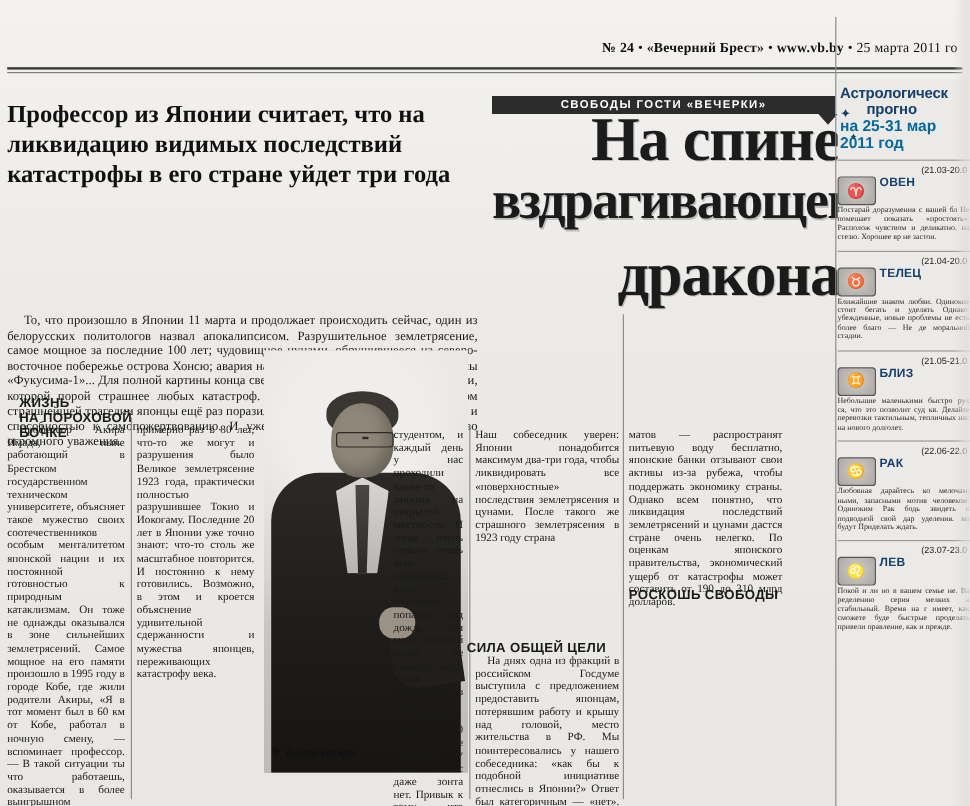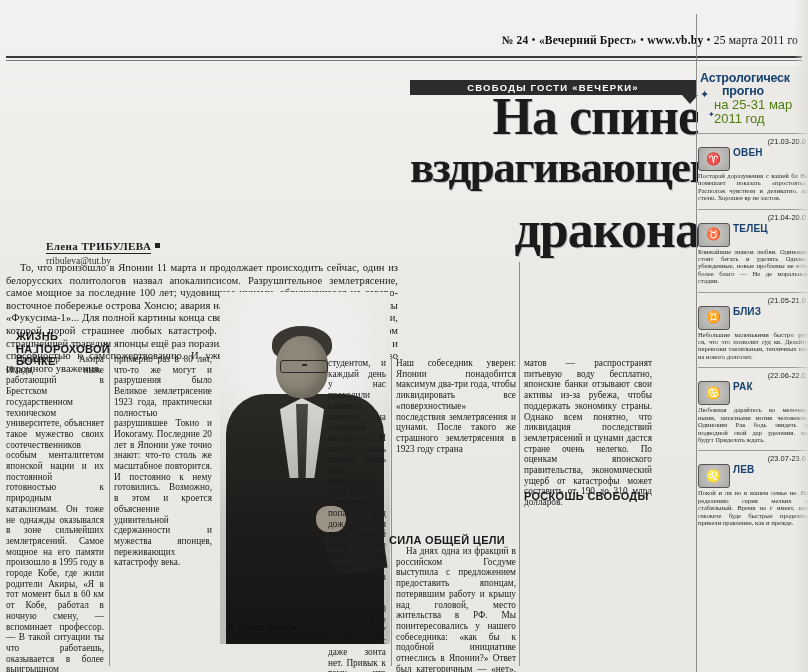--- a/index.html
+++ b/index.html
@@ -159,22 +159,22 @@
   
   .rail{
     position:absolute;right:0;top:66px;width:110px;bottom:0;
     background:#eceae6;
   }
   .rail-title{
     font-family:Liberation Sans, sans-serif;font-weight:bold;color:#16406e;
     font-size:12.5px;line-height:13px;padding:6px 0 0 2px;letter-spacing:-.2px;
   }
   .rail-sub{
-    font-family:"Liberation Sans",sans-serif;font-weight:normal;font-size:13px;
-    color:#4d7c0f;line-height:14px;padding-left:16px;
+    font-family:"Liberation Sans",sans-serif;font-weight:bold;font-size:13px;
+    color:#0369a1;line-height:14px;padding-left:2px;
   }
   .star{position:absolute;color:#16406e;font-size:11px;}
   .sign{
     position:relative;margin:7px 0 0 0;border-top:1px solid #9a9a9a;padding-top:3px;
   }
   .sign .dates{
     font-size:7.5px;text-align:right;font-family:"Liberation Sans",sans-serif;
     color:#222;padding-right:2px;
   }
   .sign .row{display:flex;align-items:flex-start;gap:3px;margin-top:1px;}
@@ -213,25 +213,22 @@
     <span> • </span>
     <span class="bold">www.vb.by</span>
     <span> • </span>
     <span>25 марта 2011 го</span>
   </div>
   <div class="rule-top"></div>
   <div class="rule-top2"></div>
 
   <div class="content">
 
-
-    <div class="byline">
-      <div class="name">Елена ТРИБУЛЕВА</div><span class="sq"></span>
-      <div class="mail">rribuleva@tut.by</div>
-    </div>
+    <div class="deck">Профессор из Японии считает, что на ликвидацию видимых последствий катастрофы в его стране уйдет три года</div>
+
 
     <div class="guests-bar">СВОБОДЫ ГОСТИ «ВЕЧЕРКИ»</div>
     <div class="guests-tri"></div>
 
     <div class="headline">
       <div class="hl1">На спине</div>
       <div class="hl2">вздрагивающего</div>
       <div class="hl3">дракона</div>
     </div>
 

